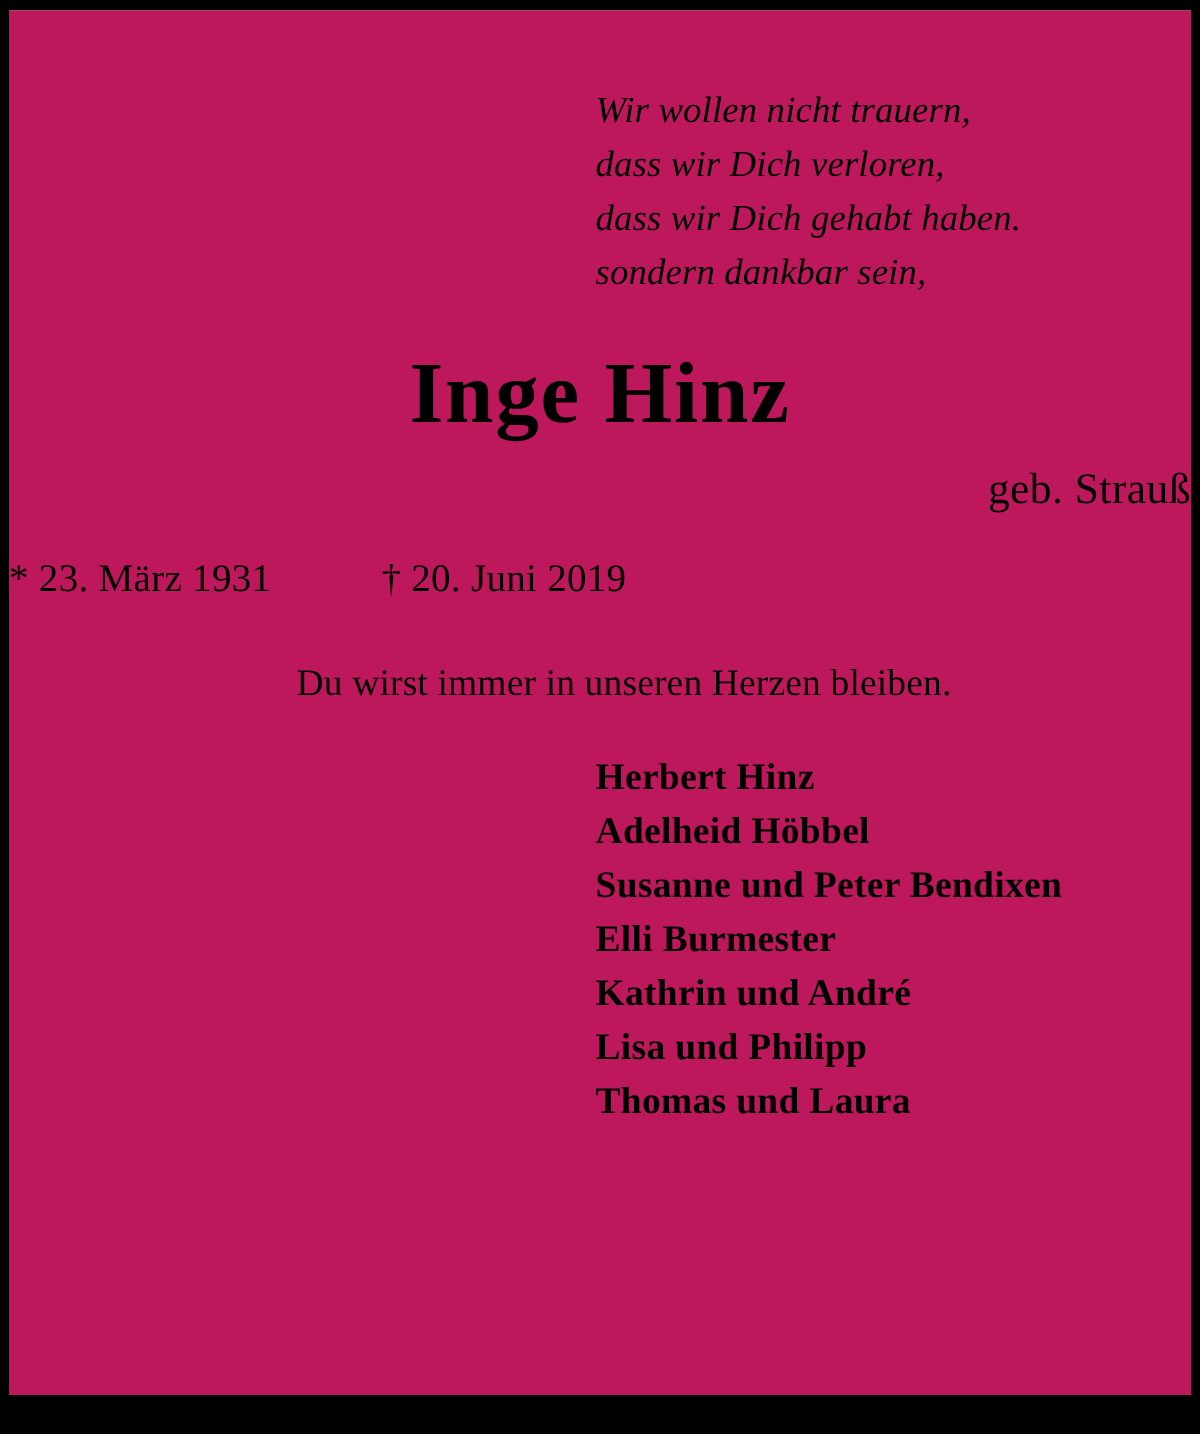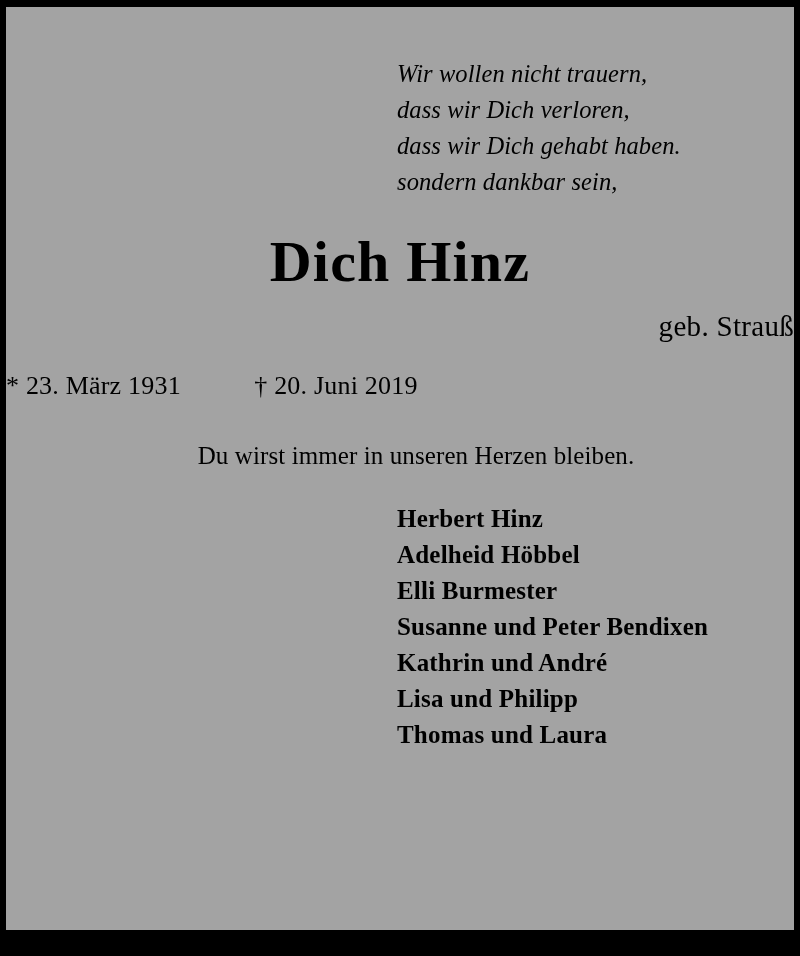--- a/index.html
+++ b/index.html
@@ -25,21 +25,21 @@
     border-left: 6px solid #000000;
     border-right: 6px solid #000000;
     border-bottom: 26px solid #000000;
   }
 
   .inner {
     position: relative;
     box-sizing: border-box;
     width: 100%;
     height: 100%;
-    background: #a3a3a3;
+    background: #be185d;
   }
 
   
   .epitaph {
     position: absolute;
     left: 391px;
     top: 49px;
     font-style: italic;
     font-size: 24.5px;
     line-height: 36px;
@@ -134,37 +134,37 @@
 <div class="notice">
   <div class="inner">
 
     <div class="epitaph">
       <div>Wir wollen nicht trauern,</div>
       <div>dass wir Dich verloren,</div>
       <div>dass wir Dich gehabt haben.</div>
       <div>sondern dankbar sein,</div>
     </div>
 
-    <div class="deceased-name">Dich Hinz</div>
+    <div class="deceased-name">Inge Hinz</div>
 
     <div class="maiden-name">geb. Strauß</div>
 
     <div class="dates">
       <span class="date-item">* 23. März 1931</span>
       <span class="gap"></span>
       <span class="date-item">† 20. Juni 2019</span>
     </div>
 
     <div class="memorial-line">Du wirst immer in unseren Herzen bleiben.</div>
 
     <div class="mourners">
       <div>Herbert Hinz</div>
       <div>Adelheid Höbbel</div>
+      <div>Susanne und Peter Bendixen</div>
       <div>Elli Burmester</div>
-      <div>Susanne und Peter Bendixen</div>
       <div>Kathrin und André</div>
       <div>Lisa und Philipp</div>
       <div>Thomas und Laura</div>
     </div>
 
 
   </div>
 </div>
 
 </body></html>

